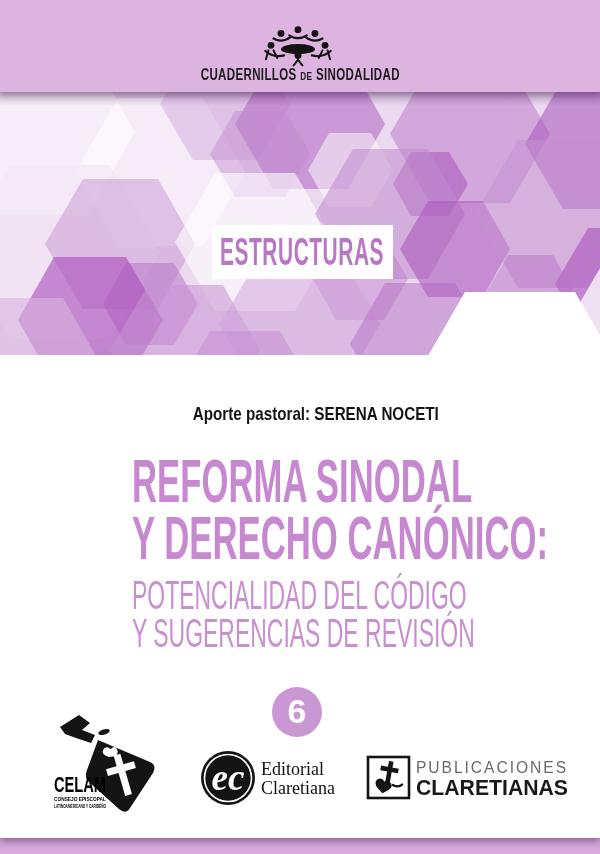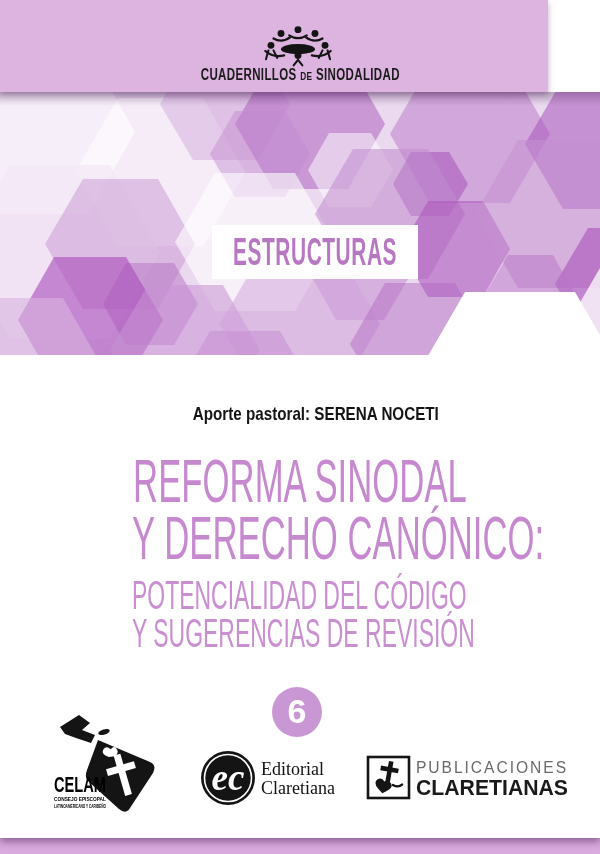--- a/index.html
+++ b/index.html
@@ -9,21 +9,21 @@
     font-family:"Liberation Sans", sans-serif;
     position:relative;overflow:hidden;
   }
   .cover{
     position:absolute;left:0;top:0;width:600px;height:838px;
     background:#ffffff;
     box-shadow:0 4px 7px rgba(60,20,70,.45);
   }
   
   .top-band{
-    position:absolute;left:0;top:0;width:548px;height:92px;
+    position:absolute;left:0;top:0;width:600px;height:92px;
     background:#dcb4df;
     box-shadow:0 3px 6px rgba(70,25,80,.35);
     z-index:5;
     text-decoration:underline;
   }
   .syn-logo{position:absolute;left:248px;top:24px;width:100px;height:44px;}
   .series-title{
     position:absolute;left:0;top:66px;width:600px;
     text-align:center;color:#1a1a1a;font-weight:bold;
     letter-spacing:.5px;
@@ -35,21 +35,21 @@
   .hex-band{
     position:absolute;left:0;top:92px;width:600px;height:263px;
     background:#ead9ef;overflow:hidden;z-index:3;
   }
   .hex-band svg{position:absolute;left:0;top:0;}
   .hex-shade{
     position:absolute;left:0;top:0;width:600px;height:14px;
     background:linear-gradient(rgba(60,20,70,.28),rgba(60,20,70,0));
   }
   .estructuras-box{
-    position:absolute;left:212px;top:133px;width:206px;height:54px;
+    position:absolute;left:212px;top:133px;width:181px;height:54px;
     background:#ffffff;display:flex;align-items:center;justify-content:center;
   }
   .estructuras-box span{
     font-size:38px;font-weight:bold;color:#b877c2;letter-spacing:1px;
     display:inline-block;transform:scaleX(.55);transform-origin:center;white-space:nowrap;
   }
   
   .author-band{
     position:absolute;left:0;top:355px;width:600px;height:38px;
     background:#f3eef6;z-index:4;
@@ -63,21 +63,21 @@
   
   .contributor{
     position:absolute;left:0;top:403px;width:600px;text-align:center;margin-left:16px;
   }
   .contributor span{
     font-size:19px;font-weight:bold;color:#141414;
     display:inline-block;transform:scaleX(.8);transform-origin:center;white-space:nowrap;
   }
   .main-title{
     position:absolute;left:0;top:452px;width:600px;text-align:center;
-    color:#c688ce;font-weight:normal;line-height:57px;font-size:62px;
+    color:#c688ce;font-weight:bold;line-height:57px;font-size:62px;
   }
   .main-title div{transform:scaleX(.56);transform-origin:center;white-space:nowrap;}
   .sub-title{
     position:absolute;left:0;top:576px;width:600px;text-align:left;
     color:#c98fd1;font-weight:400;line-height:38px;font-size:41px;
   }
   .sub-title div{transform:scaleX(.56);transform-origin:center;white-space:nowrap;}
   
   .volume-badge{
     position:absolute;left:272px;top:687px;width:50px;height:50px;border-radius:50%;

